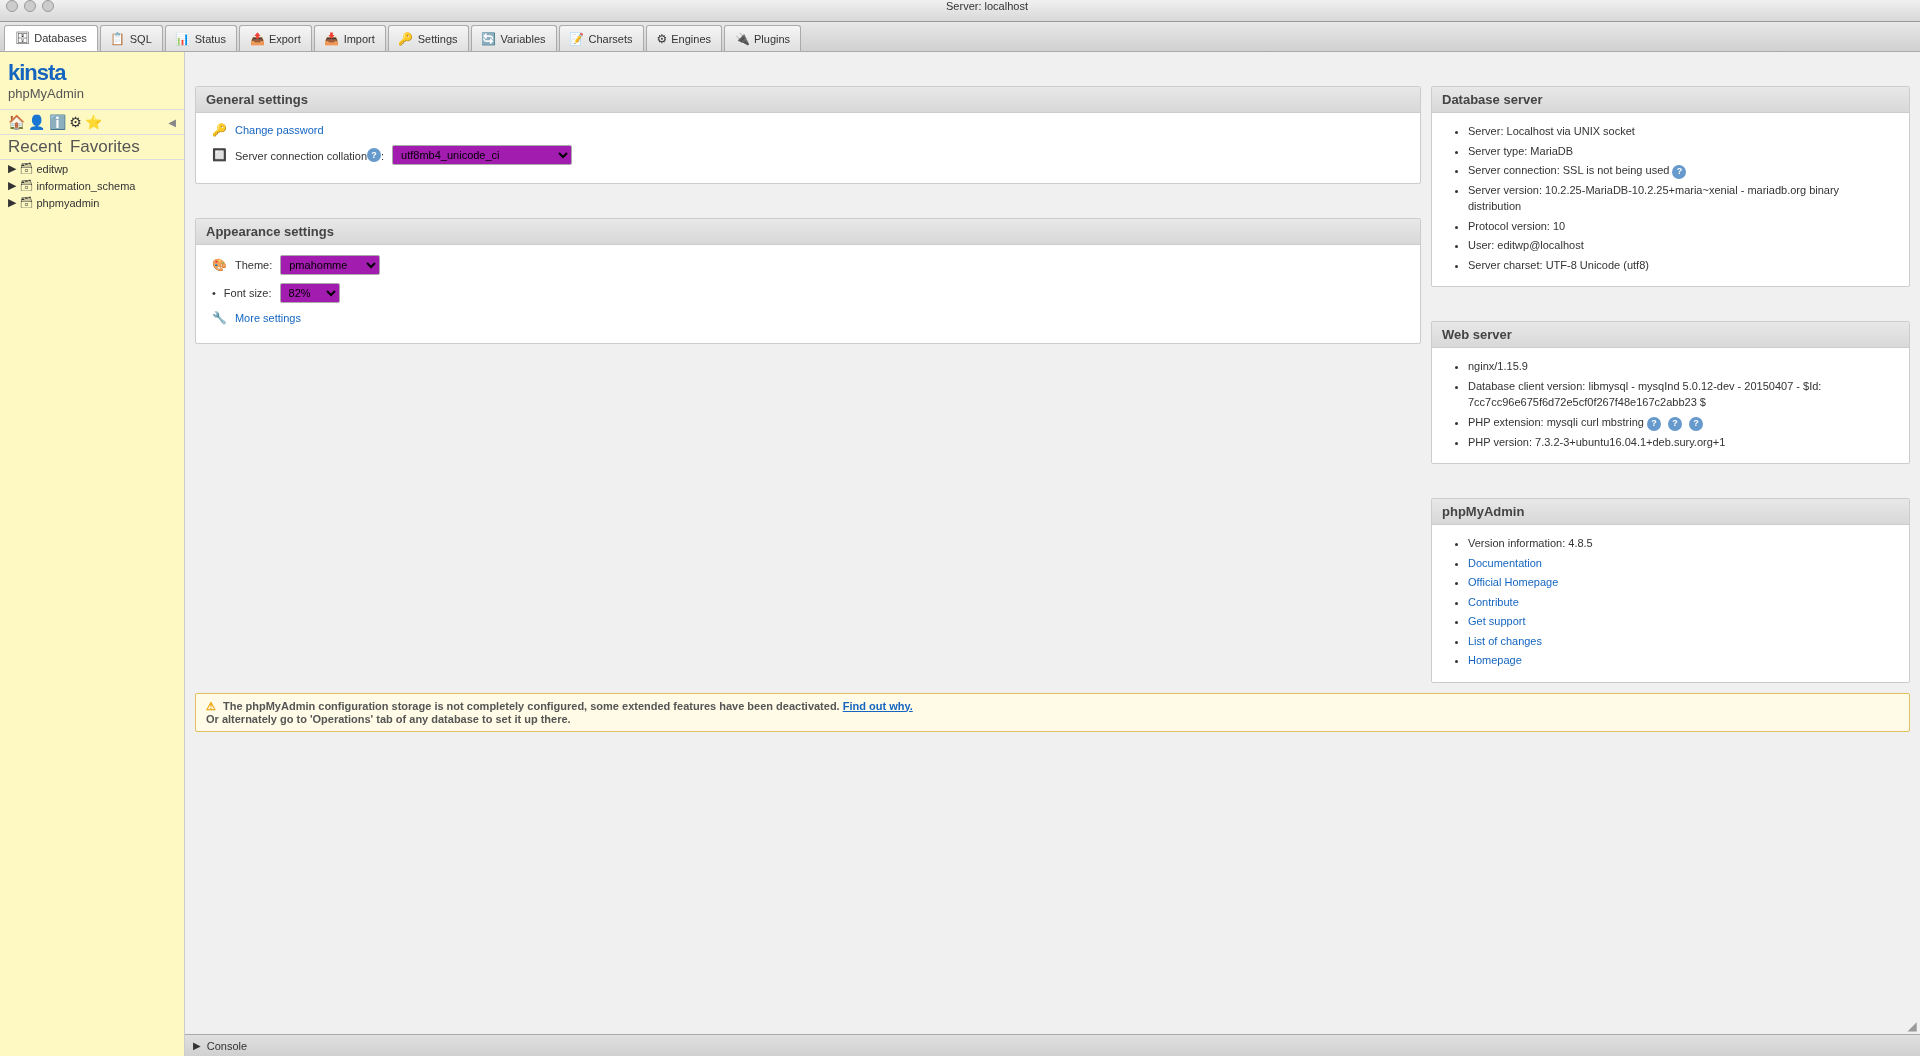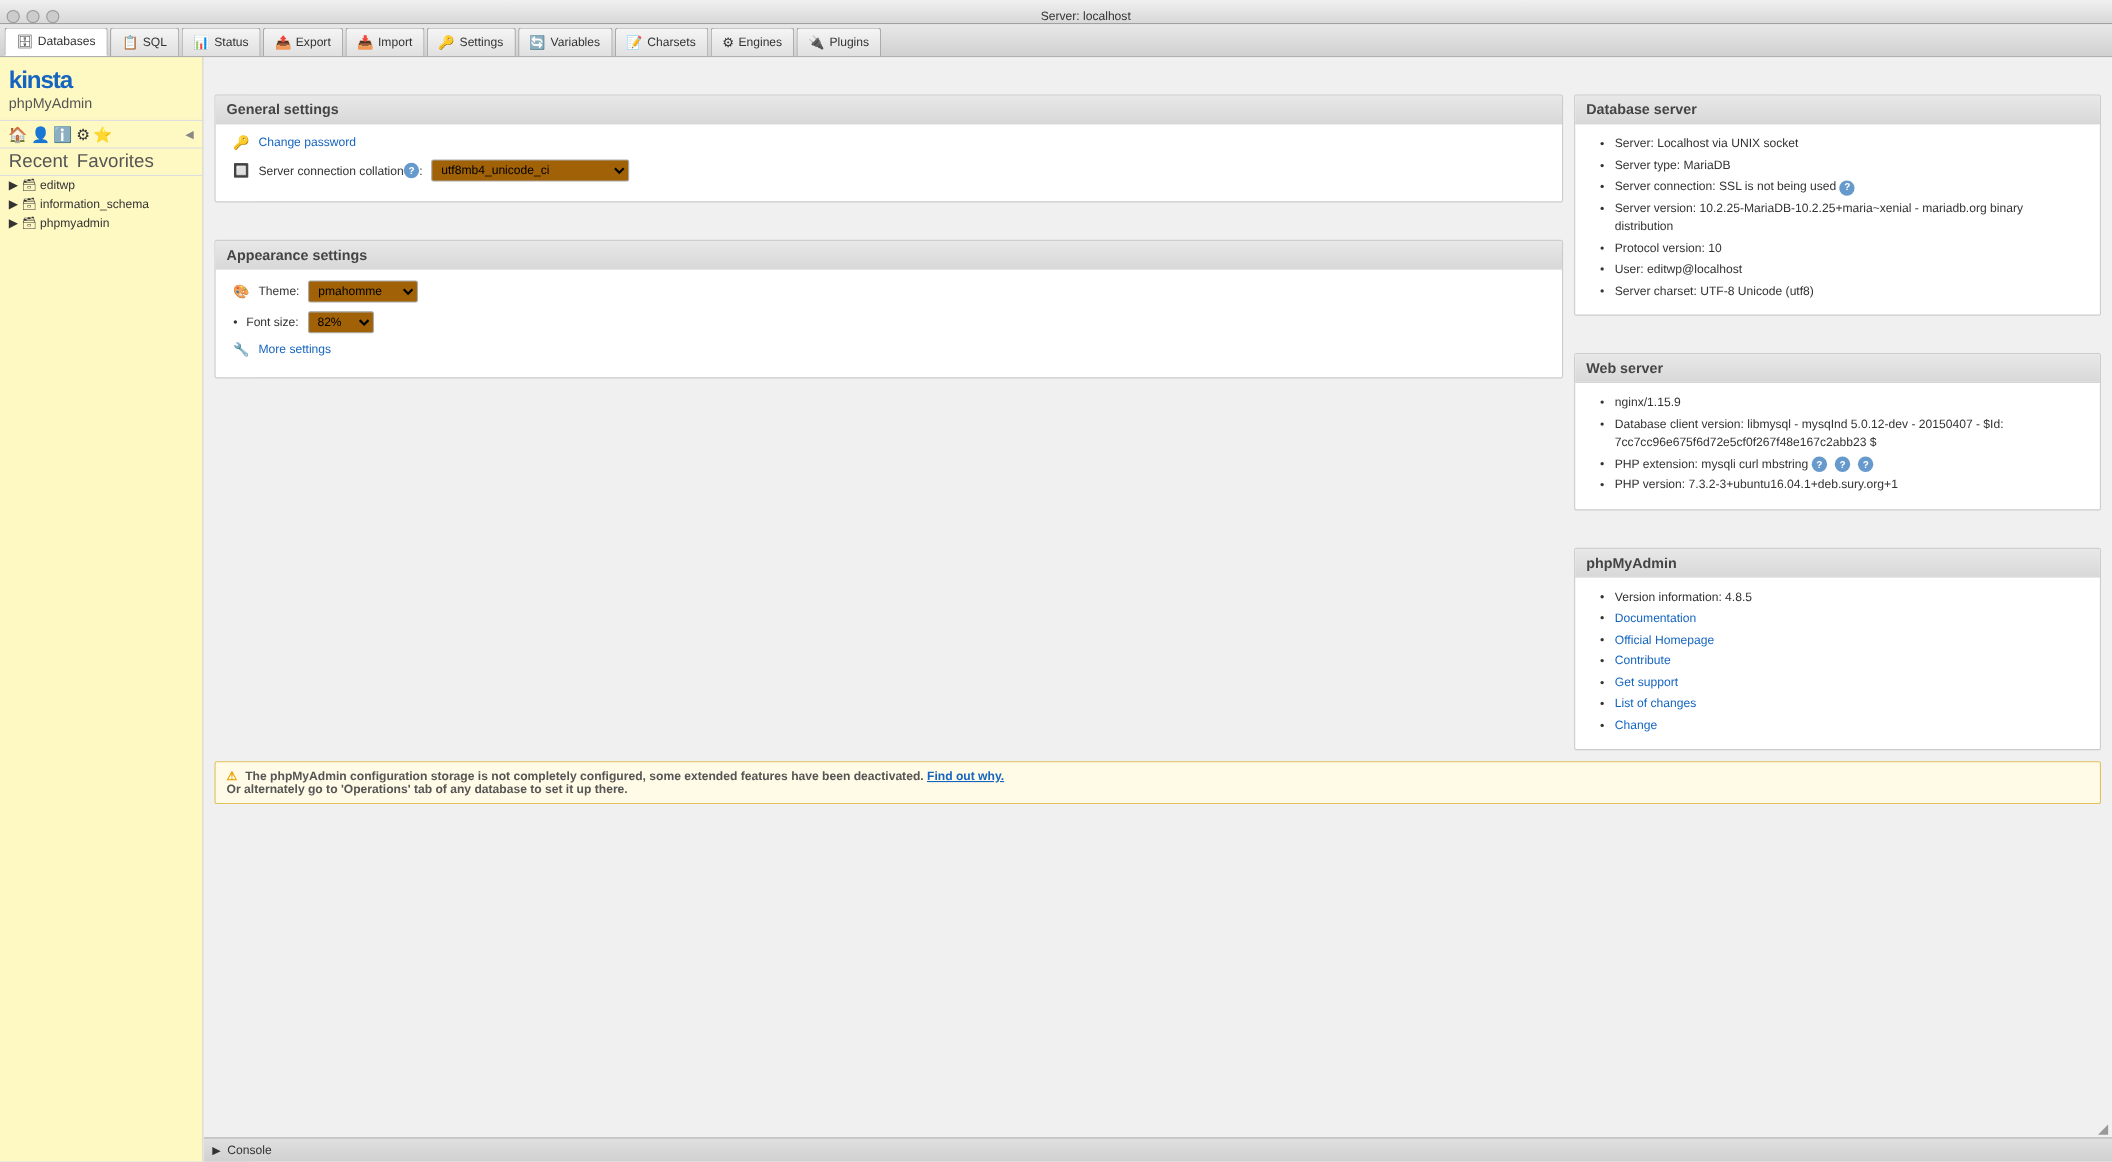--- a/index.html
+++ b/index.html
@@ -4,21 +4,21 @@
   <style>
     * { box-sizing: border-box; margin: 0; padding: 0; }
     body { font-family: Arial, Helvetica, sans-serif; font-size: 11px; background: #ddd; color: #333; }
 
     
     .titlebar {
       background: linear-gradient(to bottom, #f0f0f0, #d8d8d8);
       border-bottom: 1px solid #999;
       height: 22px;
       display: flex;
-      align-items: flex-end;
+      align-items: flex-start;
       padding: 0 6px;
       gap: 6px;
     }
     .titlebar-btn { width: 12px; height: 12px; border-radius: 50%; border: 1px solid #999; background: #ccc; display: inline-block; }
     .titlebar-title { font-size: 11px; color: #333; flex: 1; text-align: center; }
 
     
     .tabbar {
       background: linear-gradient(to bottom, #e8e8e8, #d0d0d0);
       border-bottom: 1px solid #aaa;
@@ -143,21 +143,21 @@
       color: #fff;
       font-size: 9px;
       cursor: pointer;
       font-weight: bold;
     }
     select, input[type="text"] {
       border: 1px solid #aaa;
       border-radius: 2px;
       padding: 2px 4px;
       font-size: 11px;
-      background: #a16207;
+      background: #a21caf;
     }
     .collation-select { width: 180px; }
     .theme-select { width: 100px; }
     .fontsize-select { width: 60px; }
     .more-settings-link { color: #1565c0; text-decoration: none; font-size: 11px; display: flex; align-items: center; gap: 4px; }
 
     
     .info-panel { font-size: 11px; }
     .info-panel ul { list-style: disc; padding-left: 20px; }
     .info-panel li { margin-bottom: 3px; line-height: 1.5; }
@@ -422,21 +422,21 @@
               <li>
                 <a href="#">Contribute</a>
               </li>
               <li>
                 <a href="#">Get support</a>
               </li>
               <li>
                 <a href="#">List of changes</a>
               </li>
               <li>
-                <a href="#">Change</a>
+                <a href="#">Homepage</a>
               </li>
             </ul>
           </div>
         </div>
 
       </div>
     </div>
 
     <div class="warning-bar">
       <span class="warn-icon">⚠</span>

